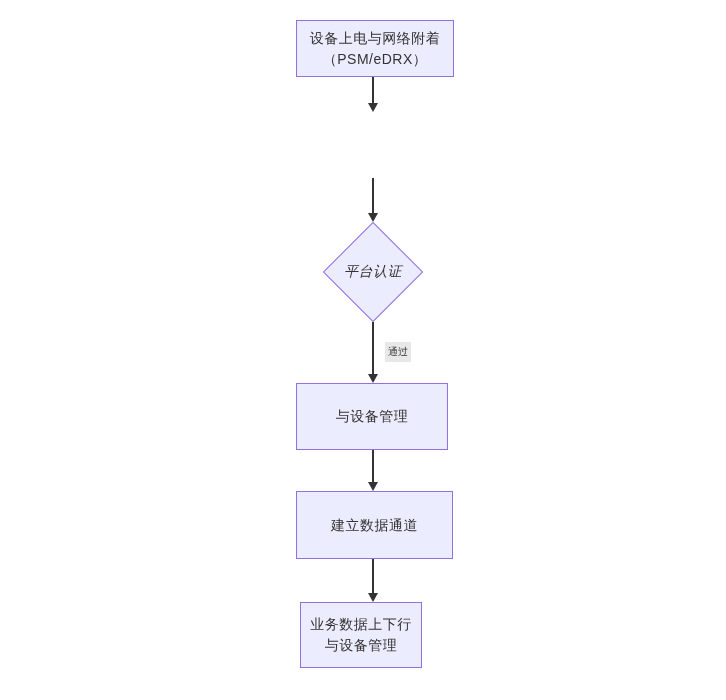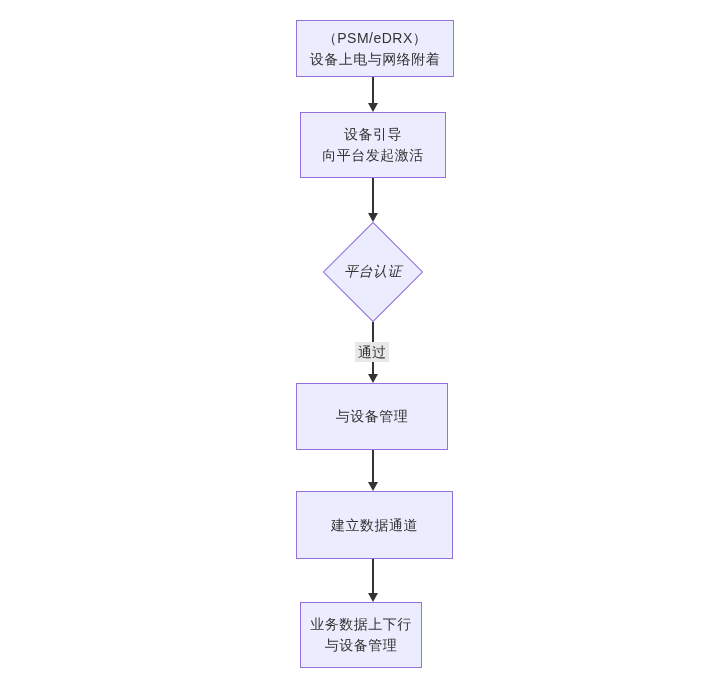--- a/index.html
+++ b/index.html
@@ -67,43 +67,40 @@
     width: 0; height: 0;
     border-left: 5px solid transparent;
     border-right: 5px solid transparent;
     border-top: 9px solid var(--edge-line);
   }
   .edge-label {
     position: absolute;
     transform: translateX(-50%);
     background: var(--edge-label-bg);
     color: var(--text);
-    font-size: 14px;
+    font-size: 10px;
     line-height: 20px;
     padding: 0 3px;
     white-space: nowrap;
+    margin-left: 26px;
   }
 </style>
 </head>
 <body>
 
 <div class="canvas">
 
   <div class="flow-node" style="left:296px; top:20px; width:158px; height:57px;">
+    <span>设备上电与网络附着</span>
     <span>（PSM/eDRX）</span>
-    <span>设备上电与网络附着</span>
   </div>
 
   <div class="edge-line" style="left:372px; top:77px; height:26px;"></div>
   <div class="arrow-head" style="left:368px; top:103px;"></div>
 
-  <div class="flow-node" style="left:300px; top:112px; width:146px; height:66px;">
-    <span>设备引导</span>
-    <span>向平台发起激活</span>
-  </div>
 
   <div class="edge-line" style="left:372px; top:178px; height:36px;"></div>
   <div class="arrow-head" style="left:368px; top:213px;"></div>
 
   <div class="diamond-wrap" style="left:322px; top:222px; width:102px; height:100px;">
     <div class="diamond-shape"></div>
     <div class="diamond-label">平台认证</div>
   </div>
 
   <div class="edge-line" style="left:372px; top:322px; height:53px;"></div>

